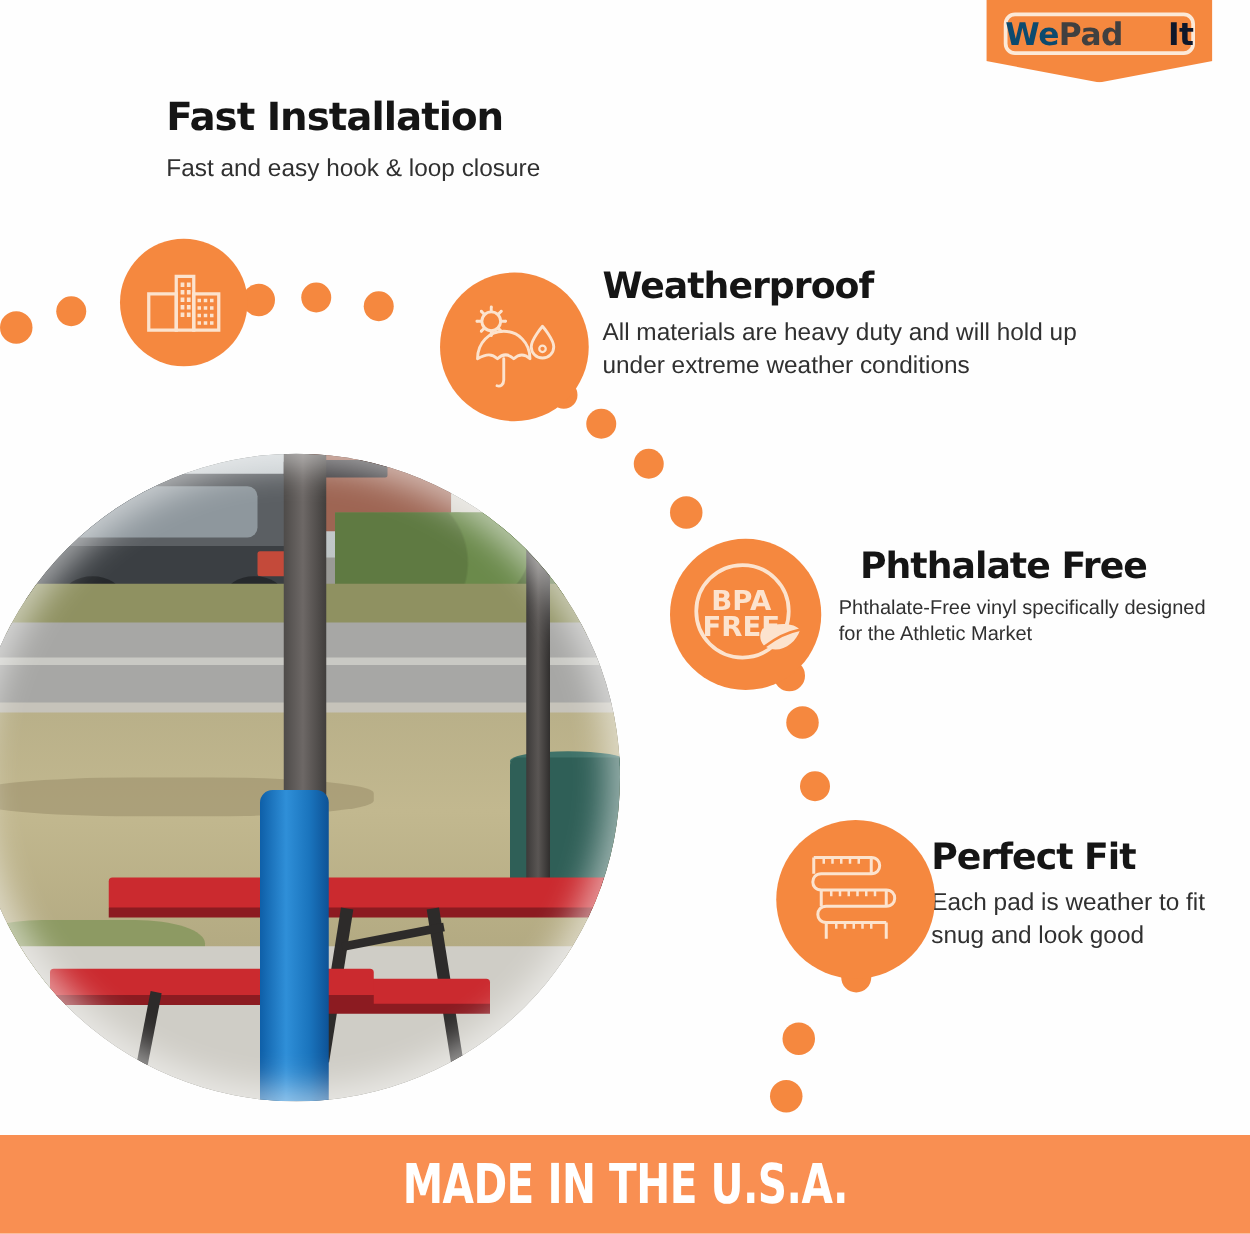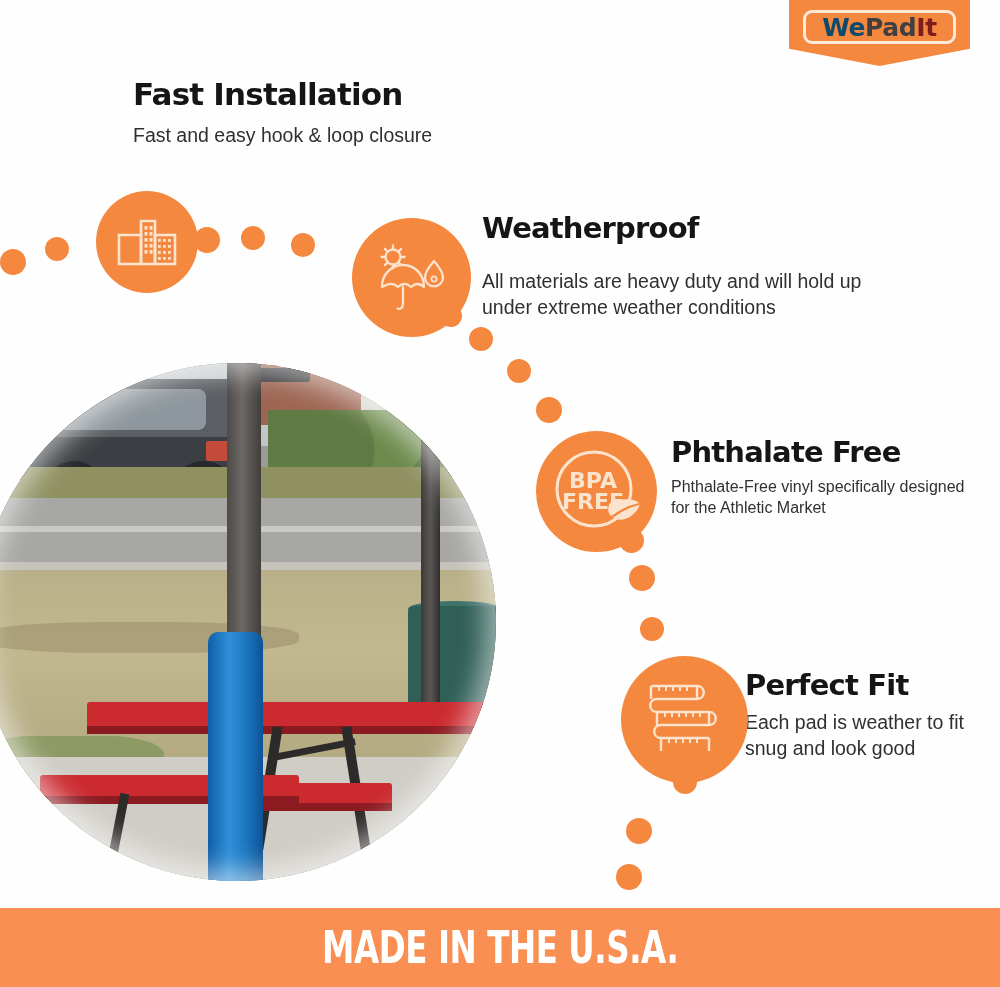--- a/index.html
+++ b/index.html
@@ -23,44 +23,44 @@
     display:flex;align-items:center;justify-content:center;
     box-sizing:border-box;
   }
   .logo-text{
     font-size:25px;font-weight:bold;letter-spacing:-.4px;
     line-height:1;white-space:nowrap;
     font-family:"DejaVu Sans","Liberation Sans",sans-serif;
   }
   .logo-we{color:#0c4a6e;}
   .logo-pad{color:#404040;}
-  .logo-it{color:#7f1d1d;}
+  .logo-it{color:#0f172a;padding-left:36px;}
 
   
   .feature-title{
     font-weight:bold;color:#151515;
     font-family:"DejaVu Sans","Liberation Sans",sans-serif;
     letter-spacing:-0.8px;line-height:1.05;margin:0;
   }
   .feature-desc{
     color:#303030;margin:0;line-height:1.30;
     font-family:"Liberation Sans","DejaVu Sans",sans-serif;
     font-weight:400;
   }
 
   #blk-easy{position:absolute;left:133px;top:78px;width:430px;}
   #blk-easy .feature-title{font-size:31px;}
   #blk-easy .feature-desc{font-size:19.5px;margin-top:12px;}
 
   #blk-weather{position:absolute;left:482px;top:213px;width:420px;}
   #blk-weather .feature-title{font-size:29px;}
-  #blk-weather .feature-desc{font-size:19.5px;margin-top:26px;}
+  #blk-weather .feature-desc{font-size:19.5px;margin-top:11px;}
 
   #blk-phthalate{position:absolute;left:671px;top:437px;width:310px;}
-  #blk-phthalate .feature-title{font-size:29px;}
+  #blk-phthalate .feature-title{font-size:29px;margin-left:17px;}
   #blk-phthalate .feature-desc{font-size:16px;margin-top:10px;}
 
   #blk-fit{position:absolute;left:745px;top:670px;width:240px;}
   #blk-fit .feature-title{font-size:29px;}
   #blk-fit .feature-desc{font-size:19.5px;margin-top:10px;}
 
   
   .icon-circle{
     position:absolute;border-radius:50%;background:#F5883F;
     display:flex;align-items:center;justify-content:center;

